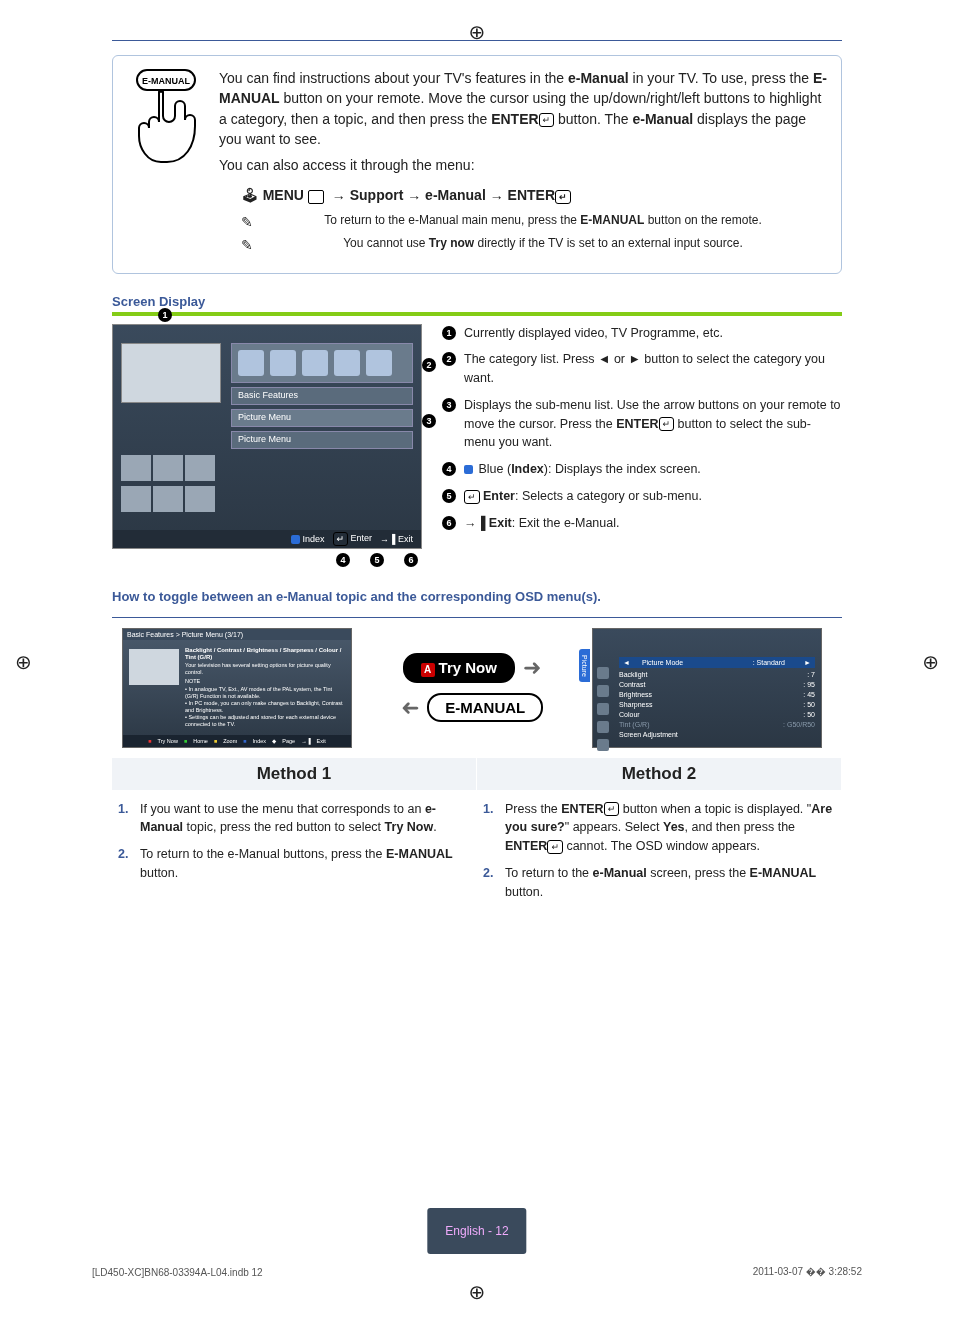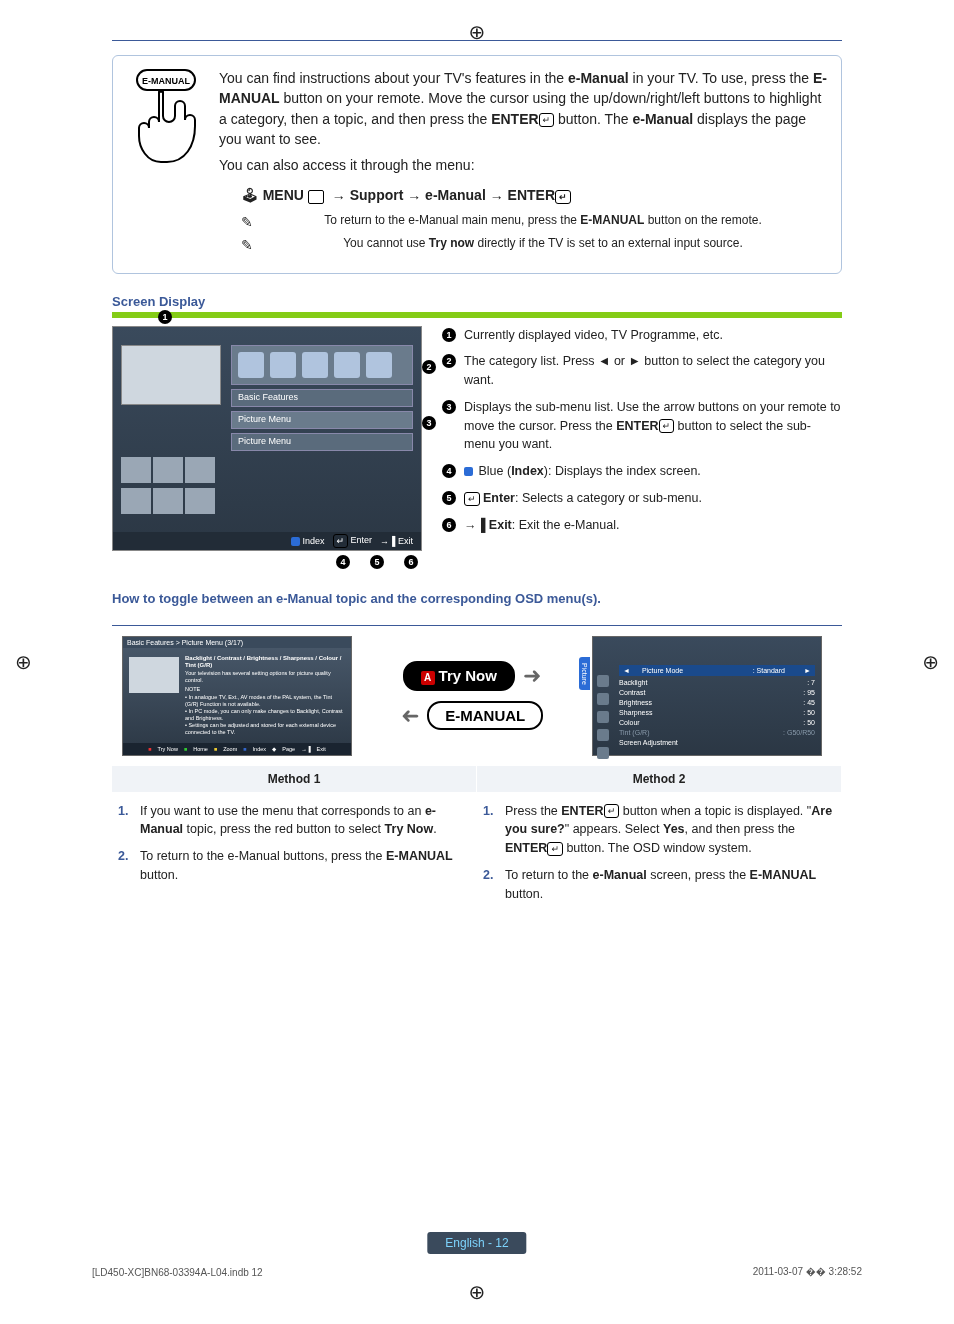--- a/index.html
+++ b/index.html
@@ -51,29 +51,29 @@
   .note { font-size: 12px; margin: 4px 0 0 22px; position: relative; padding-left: 18px; text-align: center; }
   .note::before { content: "✎"; position: absolute; left: 0; top: 0; font-size: 14px; }
   .bold { font-weight: bold; }
 
   .section-head {
     color: #3b5998;
     font-size: 13px;
     font-weight: bold;
     margin: 10px 20px 8px 20px;
     border-bottom: 1px solid #3b5998;
-    padding-bottom: 19px;
+    padding-bottom: 13px;
   }
   .section-head-nb {
     color: #3b5998;
     font-size: 13px;
     font-weight: bold;
     margin: 10px 20px 8px 20px;
     padding-bottom: 3px;
-    border-bottom: 6px solid #84cc16;
+    border-bottom: 4px solid #84cc16;
   }
 
   
   .sd-row {
     display: flex;
     gap: 20px;
     margin: 0 20px 40px 20px;
     align-items: flex-start;
   }
   .tv-mock {
@@ -180,21 +180,21 @@
   .note-standalone::before { content: "✎"; position: absolute; left: 0; font-size: 14px; }
 
   
   .method-head {
     display: flex;
     margin: 0 20px;
     background: #f0f3f7;
   }
   .method-head > div {
     flex: 1; text-align: center; font-weight: bold;
-    padding: 6px; font-size: 12px;
+    padding: 6px; font-size: 17px;
     border-right: 1px solid #fff;
   }
   .method-body {
     display: flex;
     margin: 0 20px;
   }
   .method-body > div {
     flex: 1;
     padding: 10px 8px 8px 4px;
     font-size: 12.5px;
@@ -209,23 +209,23 @@
     color: #3b5998;
     font-weight: bold;
   }
 
   .page-foot {
     position: absolute;
     bottom: 30px;
     left: 50%;
     transform: translateX(-50%);
     background: #3a4a5c;
-    color: #7dd3fc;
+    color: #f0abfc;
     font-size: 12px;
-    padding: 4px 18px;
+    padding: 16px 18px;
     border-radius: 3px;
   }
   .doc-foot-l { position: absolute; bottom: 6px; left: 0; font-size: 10px; color: #555; }
   .doc-foot-r { position: absolute; bottom: 6px; right: 0; font-size: 10px; color: #555; }
   .enter-glyph { display: inline-block; border: 1px solid #000; border-radius: 3px; font-size: 9px; padding: 0 3px; vertical-align: middle; line-height: 12px; }
   .exit-glyph { font-weight: bold; }
 </style>
 </head>
 <body>
 
@@ -420,21 +420,21 @@
   </div>
   <div class="method-body">
     <div>
       <ol>
         <li><span>If you want to use the menu that corresponds to an </span><span class="bold">e-Manual</span><span> topic, press the red button to select </span><span class="bold">Try Now</span><span>.</span></li>
         <li><span>To return to the e-Manual buttons, press the </span><span class="bold">E-MANUAL</span><span> button.</span></li>
       </ol>
     </div>
     <div>
       <ol>
-        <li><span>Press the </span><span class="bold">ENTER</span><span class="enter-glyph">↵</span><span> button when a topic is displayed. "</span><span class="bold">Are you sure?</span><span>" appears. Select </span><span class="bold">Yes</span><span>, and then press the </span><span class="bold">ENTER</span><span class="enter-glyph">↵</span><span> button. The OSD window system.</span></li>
+        <li><span>Press the </span><span class="bold">ENTER</span><span class="enter-glyph">↵</span><span> button when a topic is displayed. "</span><span class="bold">Are you sure?</span><span>" appears. Select </span><span class="bold">Yes</span><span>, and then press the </span><span class="bold">ENTER</span><span class="enter-glyph">↵</span><span> cannot. The OSD window appears.</span></li>
         <li><span>To return to the </span><span class="bold">e-Manual</span><span> screen, press the </span><span class="bold">E-MANUAL</span><span> button.</span></li>
       </ol>
     </div>
   </div>
 
   <div class="page-foot">English - 12</div>
   <div class="doc-foot-l">[LD450-XC]BN68-03394A-L04.indb   12</div>
   <div class="doc-foot-r">2011-03-07   �� 3:28:52</div>
 </div>
 

